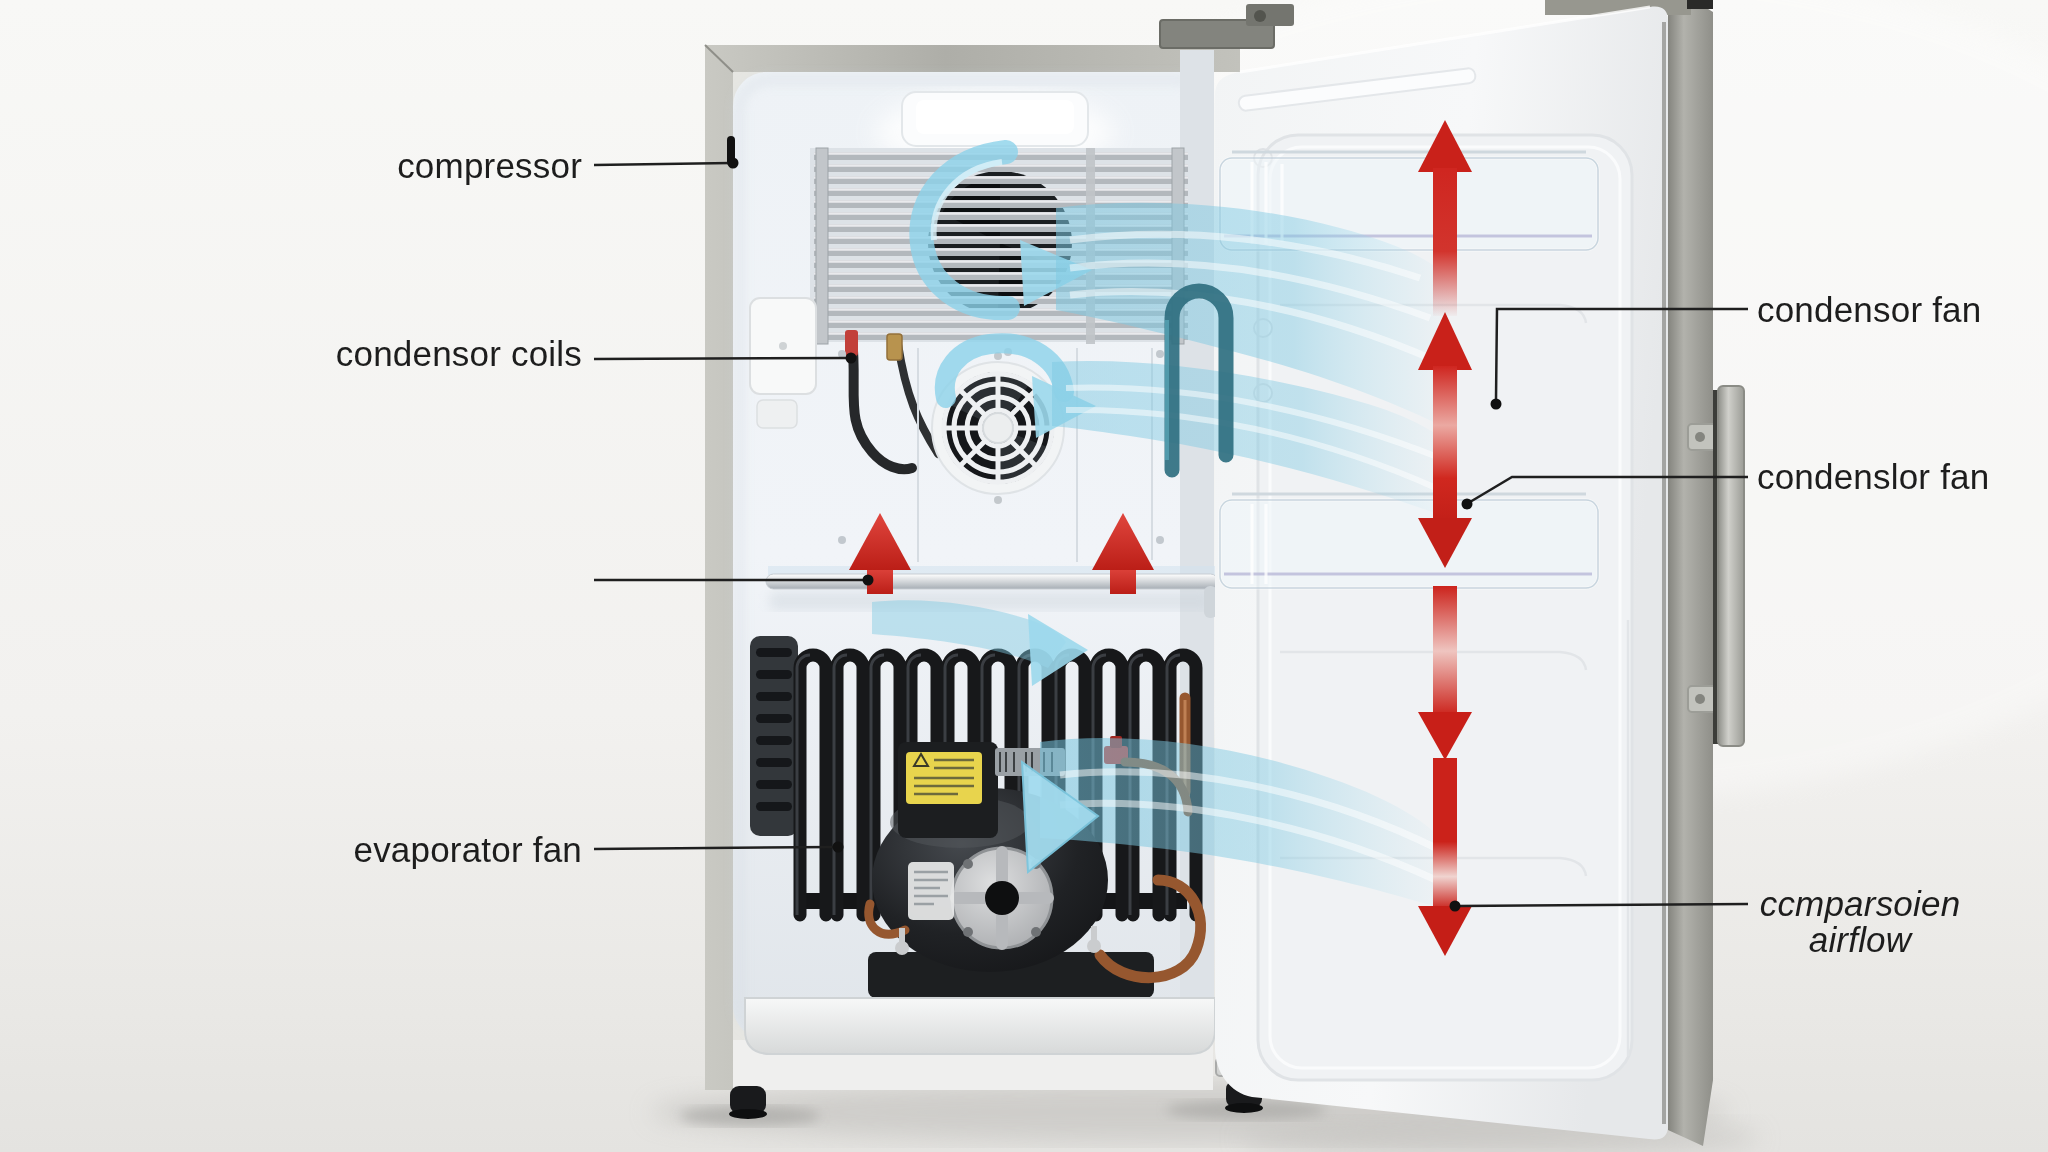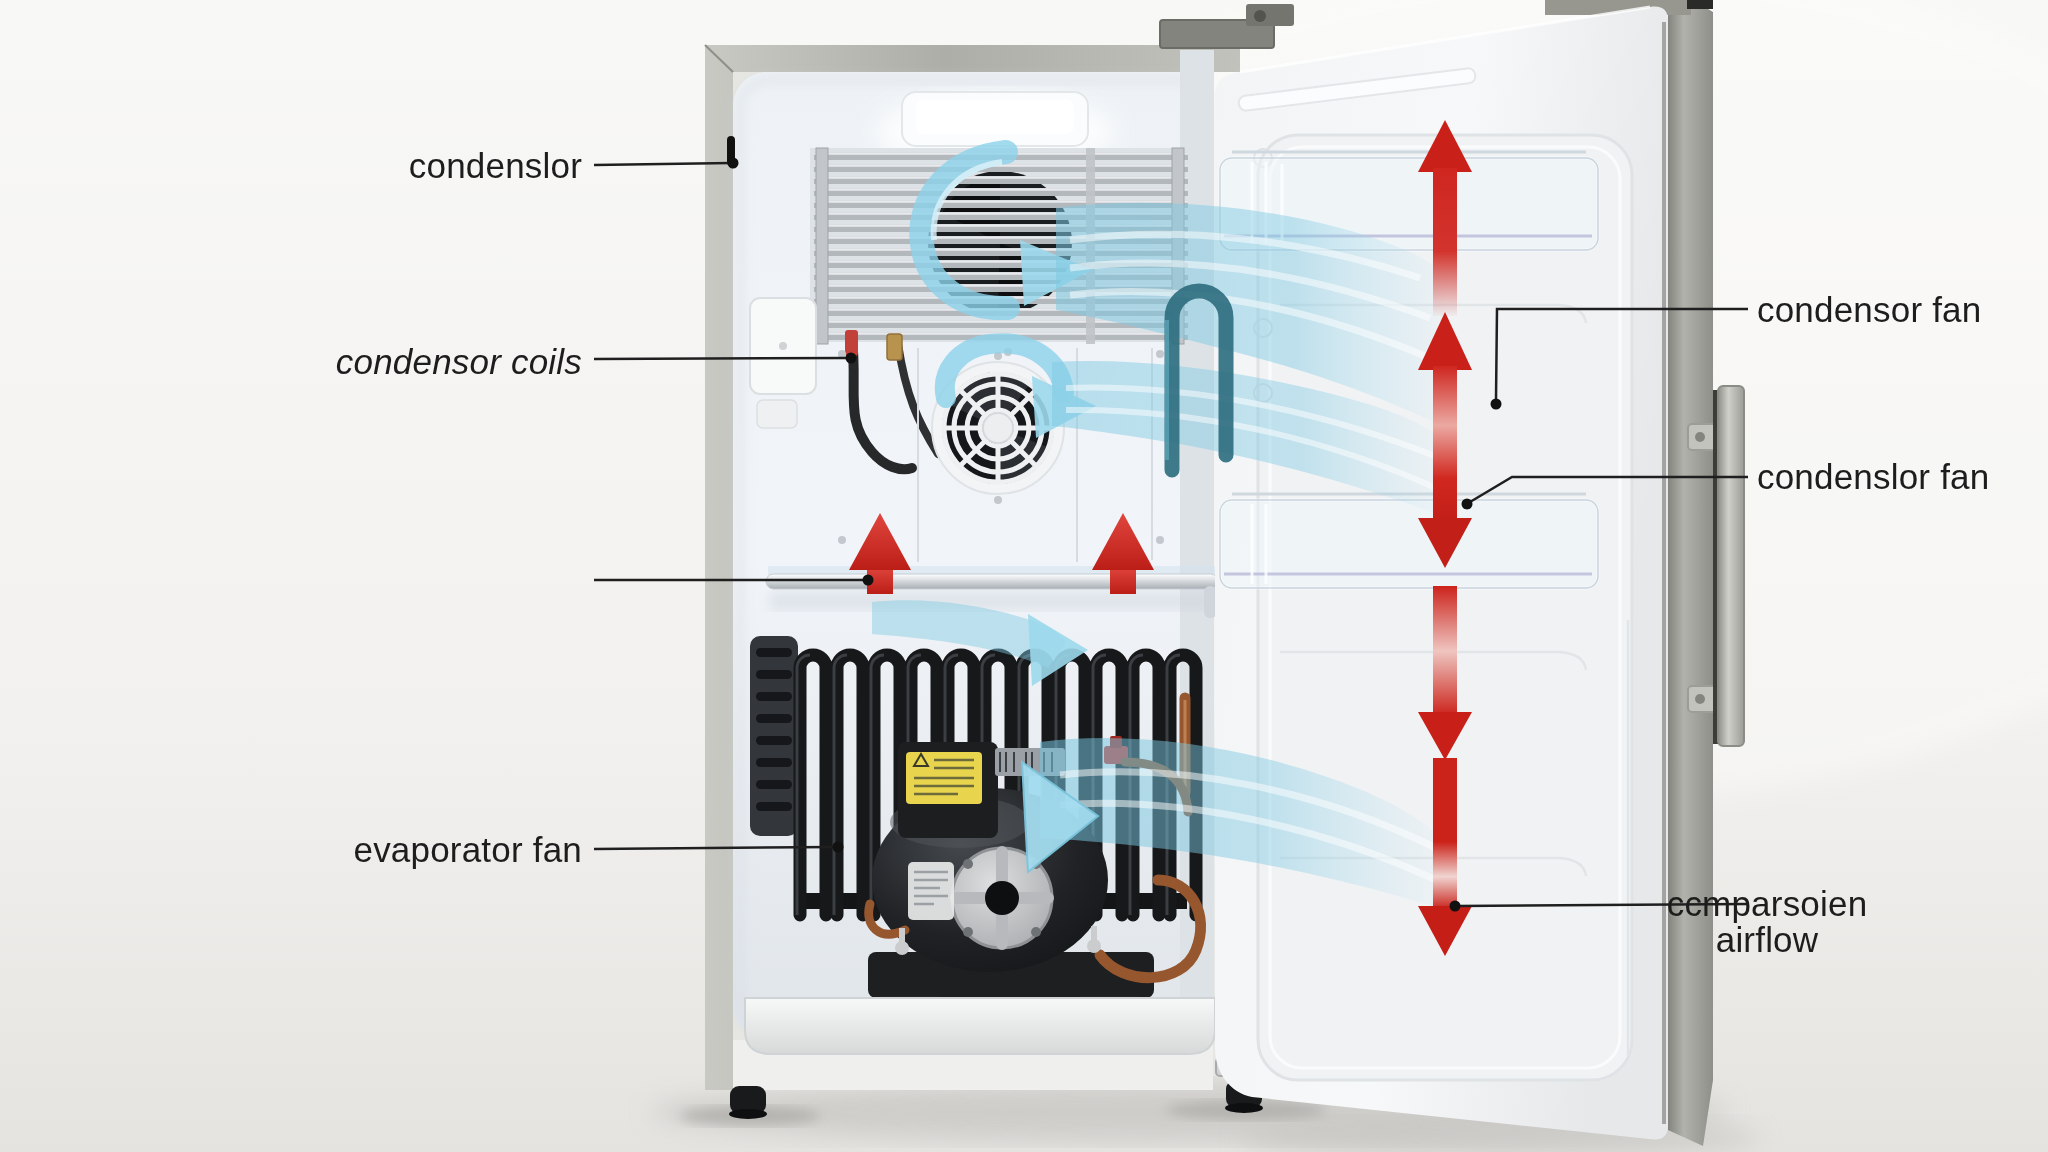--- a/index.html
+++ b/index.html
@@ -3,21 +3,21 @@
 <meta charset="utf-8">
 <style>
   html,body{margin:0;padding:0;background:#eceBe9;}
   #stage{position:relative;width:2048px;height:1152px;overflow:hidden;
          font-family:"Liberation Sans", sans-serif;background:#f4f3f1;}
   #scene{position:absolute;left:0;top:0;}
   .label{position:absolute;font-size:35px;line-height:36px;color:#1d1d1d;
          white-space:pre-line;letter-spacing:.2px;}
   .label-left{left:182px;width:400px;text-align:right;}
   .label-right{left:1757px;width:300px;text-align:left;}
-  .label-right-center{left:1664px;width:206px;text-align:center;}
+  .label-right-center{left:1757px;width:206px;text-align:center;font-style:italic;}
 </style>
 </head>
 <body>
 
 <div id="stage">
 <svg id="scene" width="2048" height="1152" viewBox="0 0 2048 1152">
   <defs>
     <linearGradient id="bg" x1="0" y1="0" x2="0" y2="1">
       <stop offset="0" stop-color="#f8f8f6"></stop>
           <stop offset=".62" stop-color="#f2f1ef"></stop>
@@ -420,20 +420,20 @@
       <circle cx="851" cy="358" r="5.5"></circle>
       <circle cx="868" cy="580" r="5.5"></circle>
       <circle cx="838" cy="847" r="5.5"></circle>
       <circle cx="1496" cy="404" r="5.5"></circle>
       <circle cx="1467" cy="504" r="5.5"></circle>
       <circle cx="1455" cy="906" r="5.5"></circle>
     </g>
   </g>
 </svg>
 
-<div class="label label-left" style="top:148px;">condenslor</div>
-<div class="label label-left" style="top:344px;font-style:italic;">condensor coils</div>
+<div class="label label-left" style="top:148px;">compressor</div>
+<div class="label label-left" style="top:336px;">condensor coils</div>
 <div class="label label-left" style="top:832px;">evaporator fan</div>
 <div class="label label-right" style="top:292px;">condensor fan</div>
 <div class="label label-right" style="top:459px;">condenslor fan</div>
 <div class="label label-right-center" style="top:886px;">ccmparsoien
 airflow</div>
 </div>
 
 </body></html>

